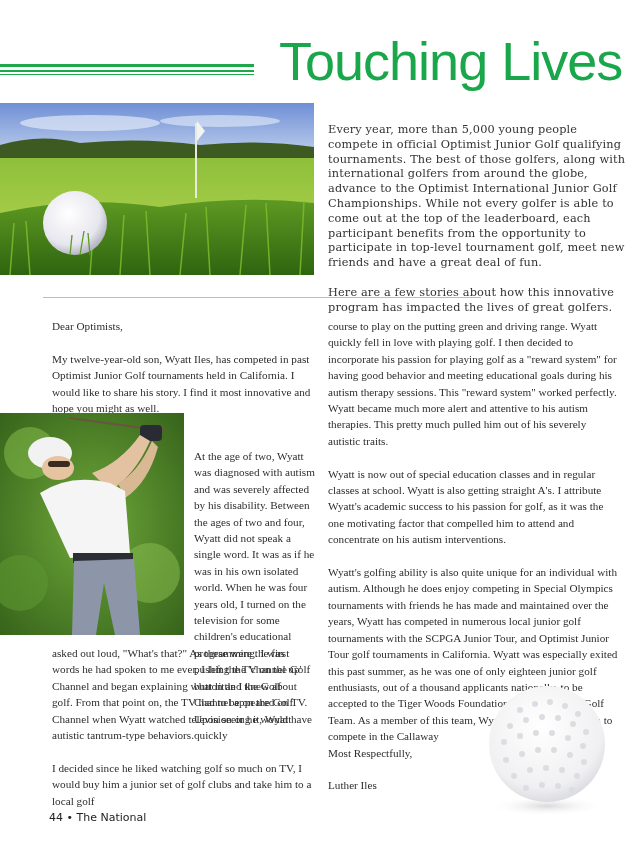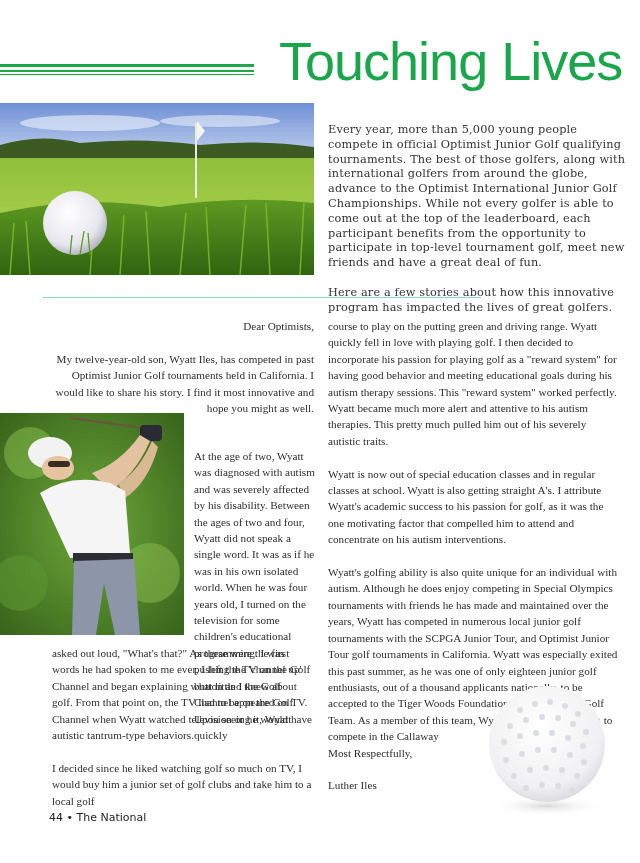--- a/index.html
+++ b/index.html
@@ -13,21 +13,21 @@
 
     .hero { position: absolute; left: 0; top: 103px; width: 314px; height: 172px; overflow: hidden; }
 
     .intro { position: absolute; left: 328px; top: 104px; width: 300px; font-family: "DejaVu Serif", serif; font-size: 11.3px; line-height: 14.8px; color: #333; letter-spacing: 0.15px; margin-top: 19px; }
     .intro p { margin: 0 0 14.8px 0; }
 
     .divider { position: absolute; left: 43px; top: 297px; width: 438px; height: 1px; background: #8fcfcf; }
 
     .col { position: absolute; font-family: "Liberation Serif", serif; font-size: 11.2px; line-height: 16.4px; color: #2d2d2d; }
     .col p { margin: 0 0 16.4px 0; }
-    .col-left { left: 52px; top: 318px; width: 262px; text-align: right; }
+    .col-left { left: 52px; top: 318px; width: 262px; }
     .col-right { left: 328px; top: 318px; width: 292px; }
 
     .golfer { position: absolute; left: 0; top: 413px; width: 184px; height: 222px; overflow: hidden; }
     .wrap-text { position: absolute; left: 194px; top: 420px; width: 122px; font-family: "Liberation Serif", serif; font-size: 11.2px; line-height: 16.4px; color: #2d2d2d; margin-top: 28px; }
     .after-wrap { position: absolute; left: 52px; top: 645px; width: 264px; font-family: "Liberation Serif", serif; font-size: 11.2px; line-height: 16.4px; color: #2d2d2d; }
     .after-wrap p { margin: 0 0 16.4px 0; }
 
     .ball2 { position: absolute; left: 480px; top: 680px; width: 134px; height: 140px; }
 
     .footer { position: absolute; left: 49px; top: 811px; font-family: "DejaVu Sans", sans-serif; font-size: 11px; color: #222; white-space: nowrap; }

